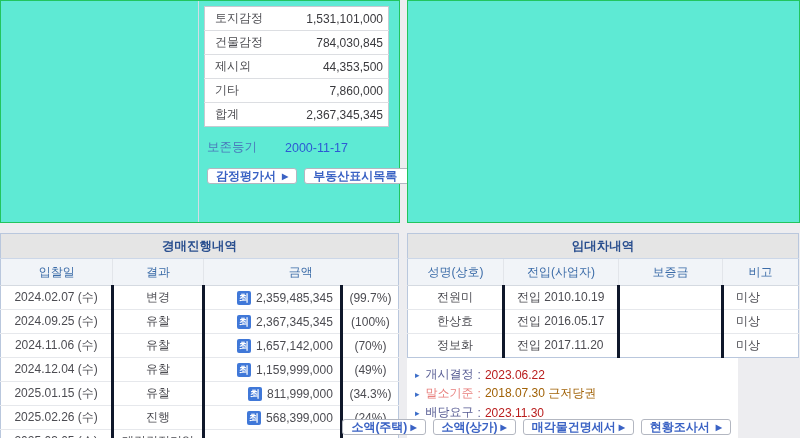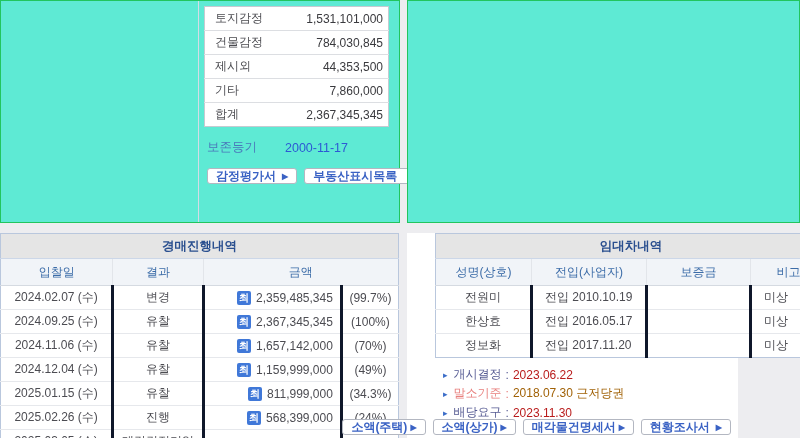--- a/index.html
+++ b/index.html
@@ -8,21 +8,21 @@
     background:#ededf0;
     font-family:"Liberation Sans","DejaVu Sans",sans-serif;
     font-size:12px;color:#4c4c52;
   }
   .panel{position:absolute;background:#5eead4;border:1px solid #22c55e;box-sizing:border-box;}
   #photo-panel{left:0;top:0;width:400px;height:223px;}
   .photo-cell{position:absolute;left:0;top:0;width:197px;height:100%;border-right:1px solid #d4dbe6;}
   .appraisal-cell{position:absolute;left:198px;top:0;right:0;bottom:0;padding:5px 10px 0 5px;}
   #top-right-panel{left:407px;top:0;width:393px;height:223px;}
   #auction-panel{left:0;top:233px;width:399px;height:205px;background:transparent;}
-  #lease-panel{left:407px;top:233px;width:331px;height:205px;background:#ffffff;padding-left:28px;}
+  #lease-panel{left:407px;top:233px;width:331px;height:205px;background:#ffffff;}
 
   
   .sum-table{width:185px;border-collapse:collapse;border:1px solid #c6cad1;background:#fff;}
   .sum-table td{height:21px;border-bottom:1px solid #dcdee2;font-size:12px;}
   .sum-table tr:last-child td{border-bottom:none;}
   .sum-label{padding-left:10px;color:#4b4b50;}
   .sum-value{text-align:right;padding-right:5px;color:#3a3a3e;}
   .registry-line{margin:12px 0 0 3px;font-size:12.5px;display:flex;align-items:center;}
   .registry-label{color:#4a78bb;}
   .registry-date{color:#2d59d4;margin-left:28px;}

